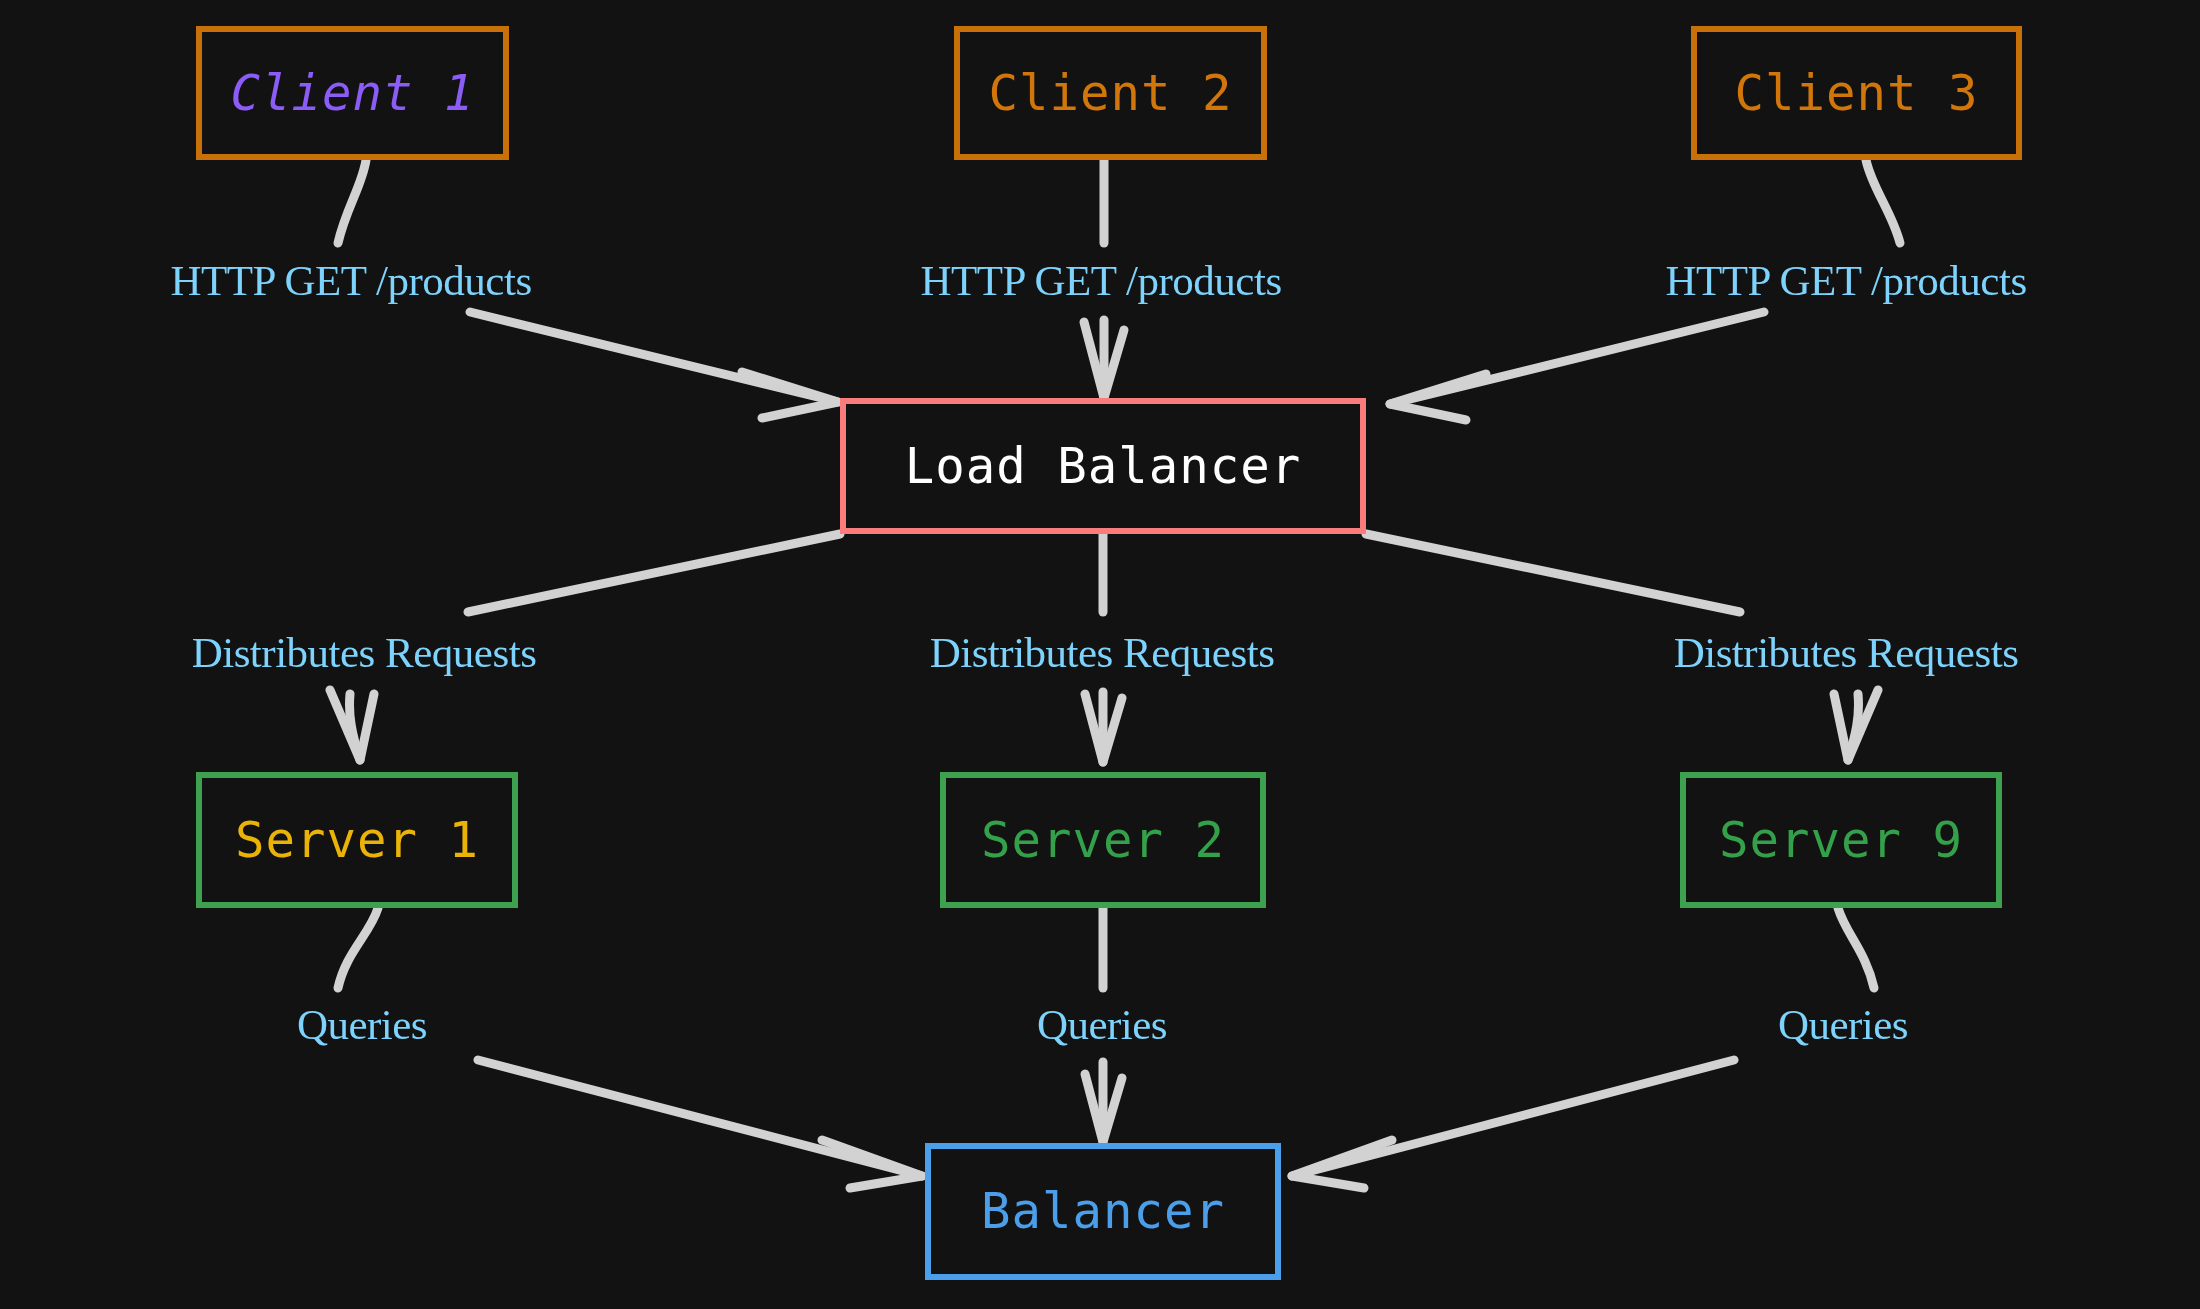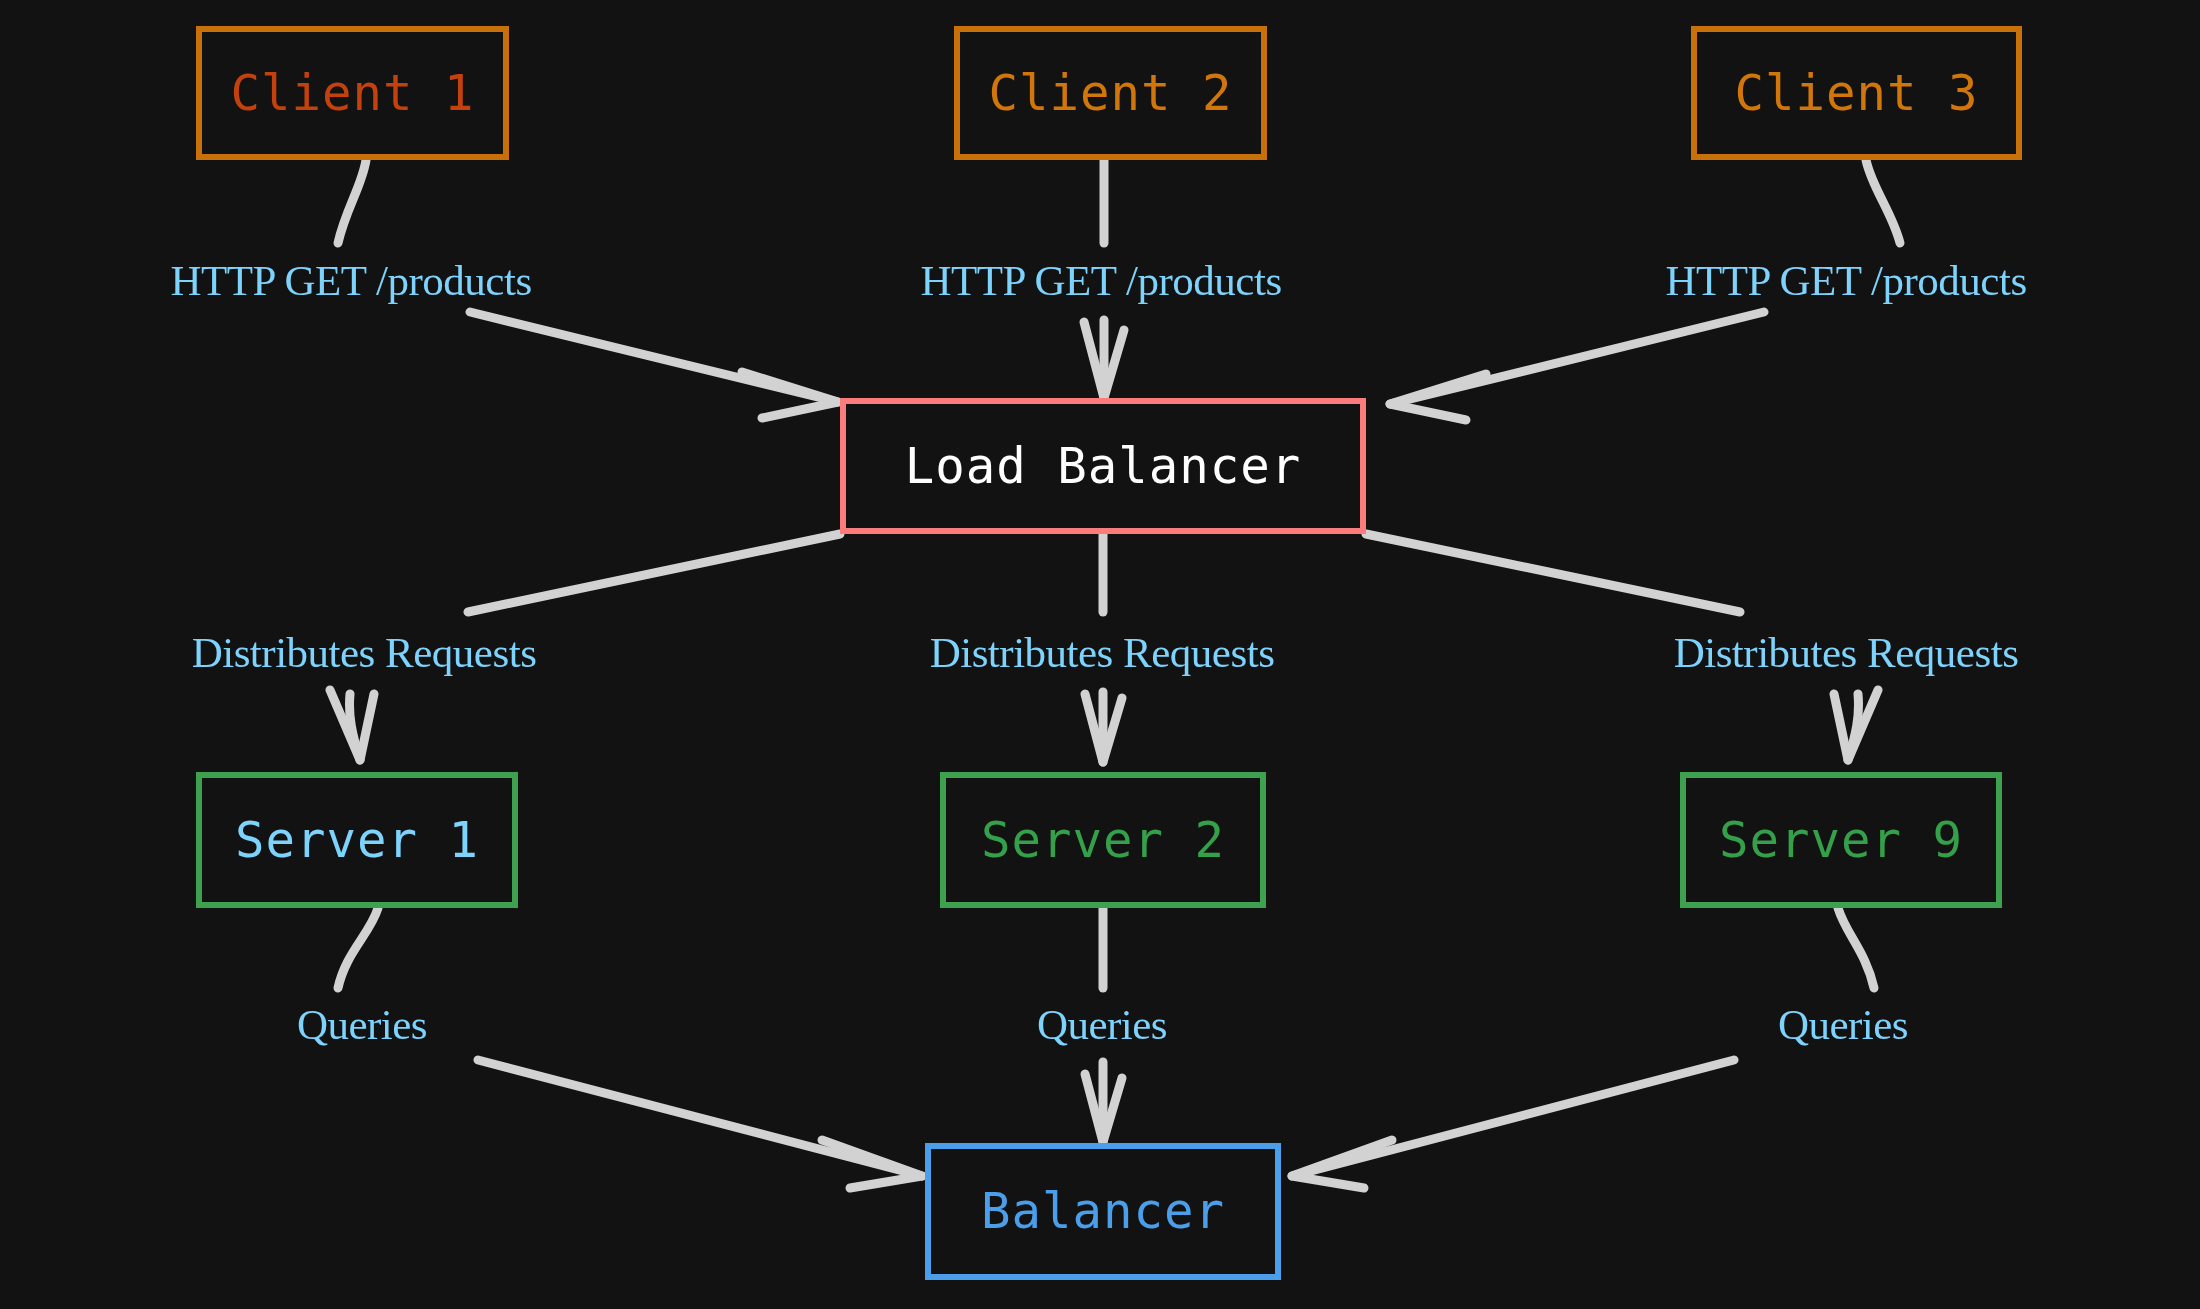--- a/index.html
+++ b/index.html
@@ -93,37 +93,37 @@
       <path d="M 1103 1062 L 1103 1142"></path>
       <path d="M 1103 1142 L 1085 1074 M 1103 1142 L 1122 1078"></path>
 
       <path d="M 1838 908 C 1846 934 1866 952 1874 988"></path>
       <path d="M 1734 1060 L 1292 1176"></path>
       <path d="M 1292 1176 L 1392 1140 M 1292 1176 L 1364 1188"></path>
     </g>
   </svg>
 
   <div class="node-box" style="left:196px; top:26px; width:313px; height:134px; border-color:#c8700a;">
-    <span class="node-label" style="color:#c2410c;">Client 1</span>
+    <span class="node-label" style="color:#8b5cf6;font-style:italic;">Client 1</span>
   </div>
 
   <div class="node-box" style="left:954px; top:26px; width:313px; height:134px; border-color:#c8700a;">
     <span class="node-label" style="color:#d1760b;">Client 2</span>
   </div>
 
   <div class="node-box" style="left:1691px; top:26px; width:331px; height:134px; border-color:#c8700a;">
     <span class="node-label" style="color:#d1760b;">Client 3</span>
   </div>
 
   <div class="node-box" style="left:840px; top:398px; width:526px; height:136px; border-color:#fa7c7c;">
     <span class="node-label" style="color:#ffffff;">Load Balancer</span>
   </div>
 
   <div class="node-box" style="left:196px; top:772px; width:322px; height:136px; border-color:#3ea150;">
-    <span class="node-label" style="color:#7dd3fc;">Server 1</span>
+    <span class="node-label" style="color:#eab308;">Server 1</span>
   </div>
 
   <div class="node-box" style="left:940px; top:772px; width:326px; height:136px; border-color:#3ea150;">
     <span class="node-label" style="color:#35a04a;">Server 2</span>
   </div>
 
   <div class="node-box" style="left:1680px; top:772px; width:322px; height:136px; border-color:#3ea150;">
     <span class="node-label" style="color:#35a04a;">Server 9</span>
   </div>
 

